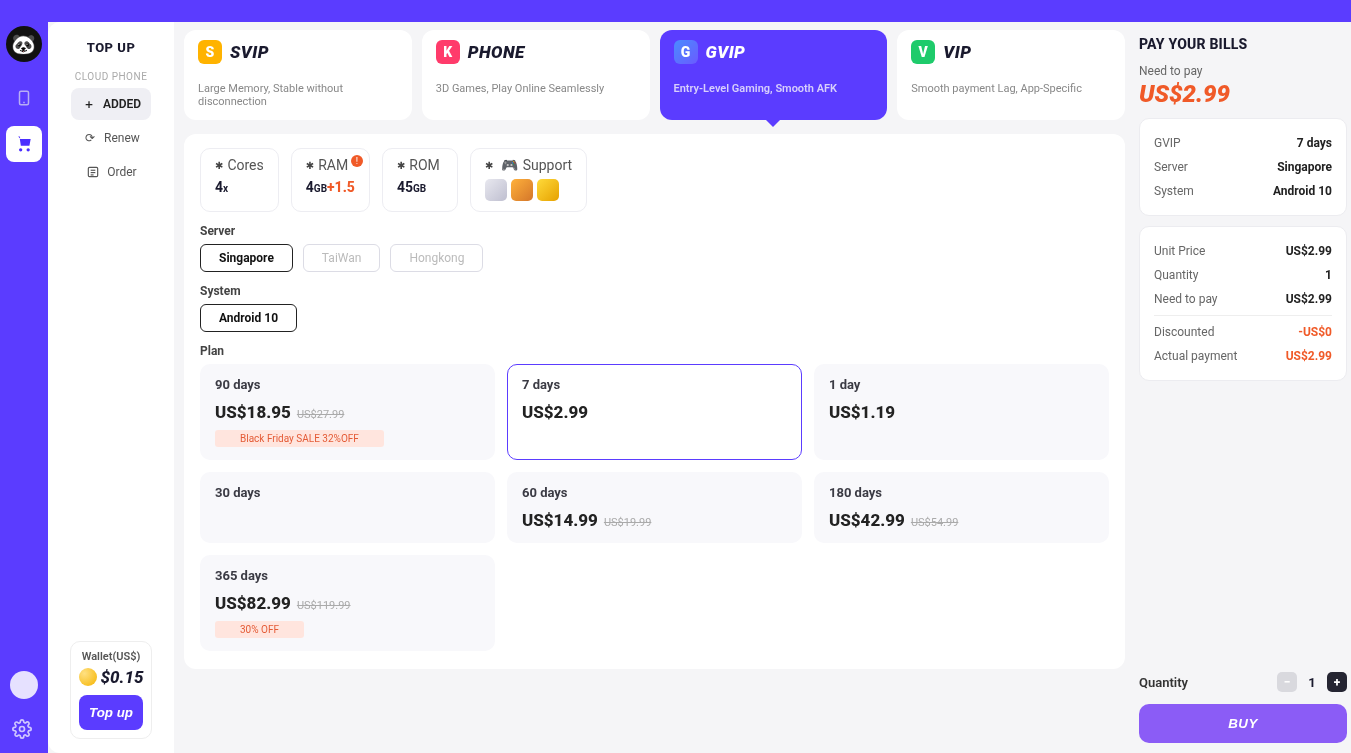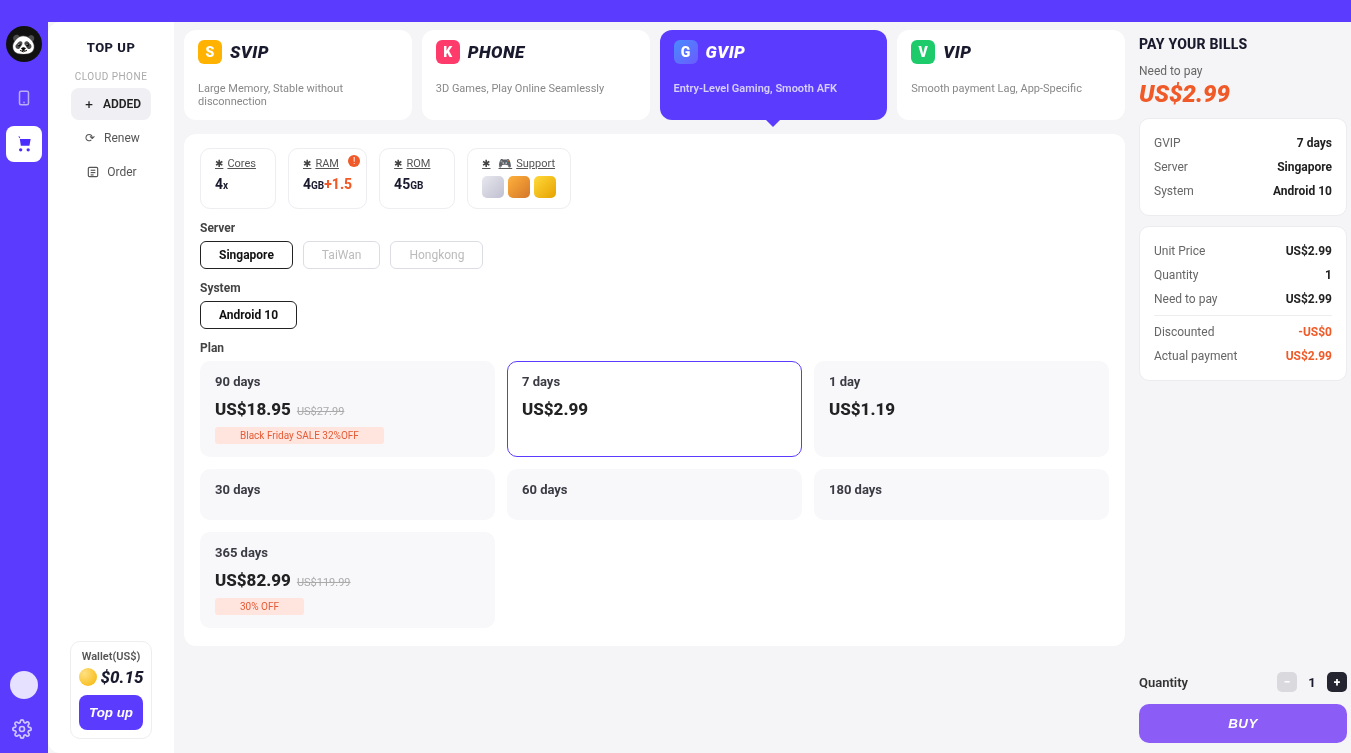--- a/index.html
+++ b/index.html
@@ -45,21 +45,21 @@
 .tier .tbadge { width:24px; height:24px; border-radius:6px; display:inline-flex; align-items:center; justify-content:center; font-weight:900; color:#fff; font-size:14px; }
 .tier .tname { font-size:17px; font-weight:900; font-style:italic; letter-spacing:.5px; }
 .tier .tdesc { font-size:11px; color:#888; margin-top:18px; }
 .tier.active .tdesc { color:#d7cffc; font-weight:600; }
 .b-s{background:#ffb300;} .b-k{background:#ff3b6b;} .b-g{background:linear-gradient(135deg,#4a8bff,#6a5bff);} .b-v{background:#1ecb6b;}
 
 
 .specs-card { background:#fff; border-radius:12px; margin-top:14px; padding:14px 16px 18px; }
 .specs-row { display:flex; gap:12px; }
 .spec { border:1px solid #ededf2; border-radius:10px; padding:8px 14px 10px; min-width:76px; position:relative; }
-.spec .slab { font-size:11px; color:#555; display:flex; align-items:center; gap:4px;text-decoration:underline; }
+.spec .slab { font-size:14px; color:#555; display:flex; align-items:center; gap:4px; }
 .spec .slab::before { content:"✱"; font-size:10px; color:#444; }
 .spec .sval { font-size:14px; font-weight:700; margin-top:6px; }
 .spec .sval small { font-size:10px; font-weight:700; }
 .spec .bonus { color:#f05a28; font-weight:800; }
 .spec .warn { position:absolute; top:6px; right:6px; width:12px; height:12px; border-radius:50%; background:#f05a28; color:#fff; font-size:9px; display:flex; align-items:center; justify-content:center; }
 .spec.support .sval-row { display:flex; gap:4px; margin-top:6px; }
 .spec.support .sval-row .g { width:22px; height:22px; border-radius:5px; }
 .g1{background:linear-gradient(135deg,#e8e8ef,#bfbfd0);} .g2{background:linear-gradient(135deg,#ffb13b,#d4762a);} .g3{background:linear-gradient(135deg,#ffda3a,#e6a100);}
 
 .section-head { font-size:12px; font-weight:700; color:#444; margin:12px 0 6px; }
@@ -239,23 +239,25 @@
       </div>
       <div class="plan">
         <div class="pdur">1 day</div>
         <div><span class="pprice">US$1.19</span></div>
       </div>
       <div class="plan">
         <div class="pdur">30 days</div>
       </div>
       <div class="plan">
         <div class="pdur">60 days</div>
+        <div><span class="pprice">US$14.99</span><span class="pold">US$19.99</span></div>
       </div>
       <div class="plan">
         <div class="pdur">180 days</div>
+        <div><span class="pprice">US$42.99</span><span class="pold">US$54.99</span></div>
       </div>
       <div class="plan">
         <div class="pdur">365 days</div>
         <div><span class="pprice">US$82.99</span><span class="pold">US$119.99</span></div>
         <div class="ptag">30% OFF</div>
       </div>
     </div>
   </div>
 </div>
 

